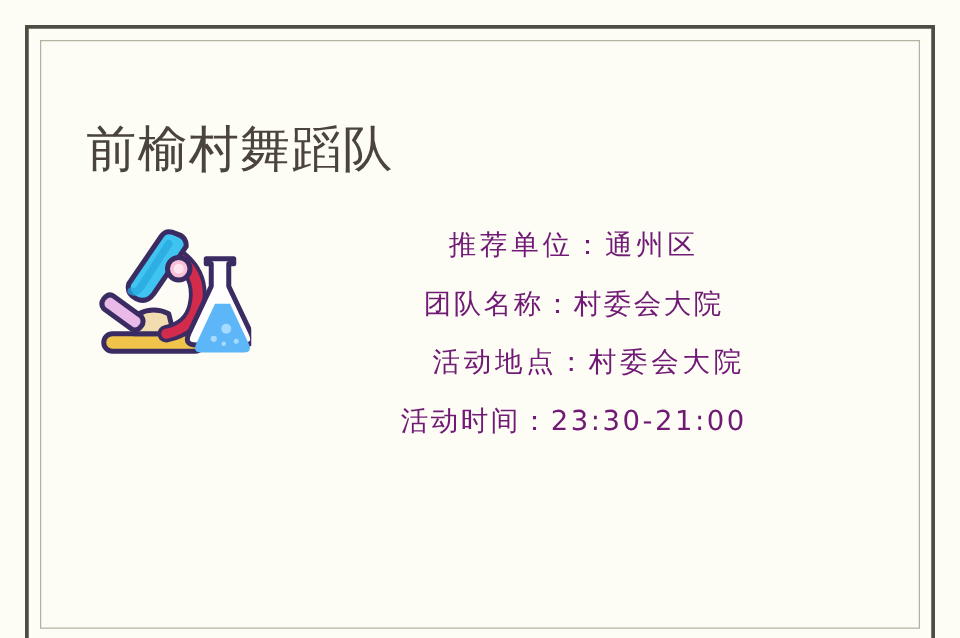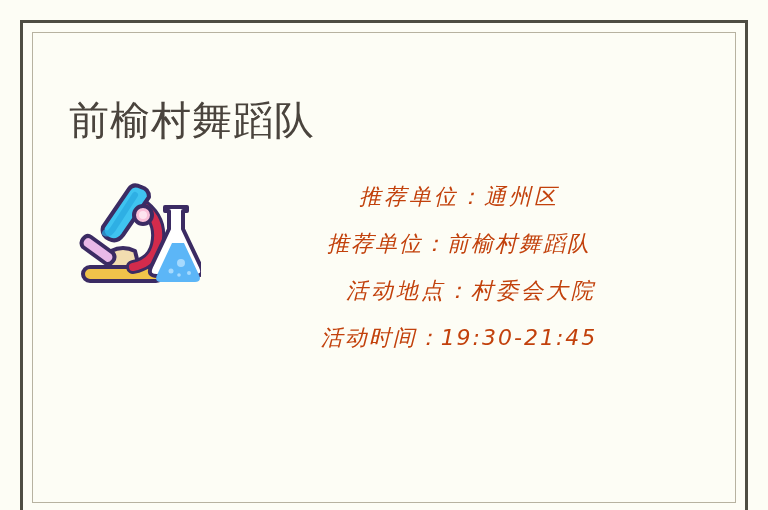--- a/index.html
+++ b/index.html
@@ -77,25 +77,24 @@
     flex: 1 1 auto;
     display: flex;
     flex-direction: column;
     align-items: center;
     padding-right: 30px;
   }
 
   .info-line {
     font-size: 22px;
     line-height: 47px;
-    color: #c2410c;
+    color: #701a75;
     letter-spacing: 2px;
     white-space: nowrap;
     font-family: "DejaVu Sans", "Liberation Sans", sans-serif;
-    font-style: italic;
   }
 
   .info-line.l1 { letter-spacing: 3px; }
   .info-line.l2 { letter-spacing: 2px; }
   .info-line.l3 { letter-spacing: 3px; margin-left: 24px; }
   .info-line.l4 { letter-spacing: 2px; }
 </style>
 </head>
 <body>
 
@@ -128,20 +127,20 @@
           <path d="M97 62 l-15 32 q-3 7 4 7 h34 q7 0 4 -7 l-15 -32 Z" fill="#5cb6f7"></path>
           <circle cx="106" cy="82" r="4" fill="#b3e0ff" opacity="0.85"></circle>
           <circle cx="96" cy="90" r="2.5" fill="#b3e0ff" opacity="0.85"></circle>
           <circle cx="114" cy="92" r="2" fill="#b3e0ff" opacity="0.85"></circle>
           <circle cx="104" cy="94" r="1.8" fill="#b3e0ff" opacity="0.85"></circle>
         </svg>
       </div>
 
       <div class="info-block">
         <div class="info-line l1">推荐单位：通州区</div>
-        <div class="info-line l2">推荐单位：前榆村舞蹈队</div>
+        <div class="info-line l2">团队名称：村委会大院</div>
         <div class="info-line l3">活动地点：村委会大院</div>
-        <div class="info-line l4">活动时间：19:30-21:45</div>
+        <div class="info-line l4">活动时间：23:30-21:00</div>
       </div>
 
     </div>
   </div>
 </div>
 
 </body></html>

